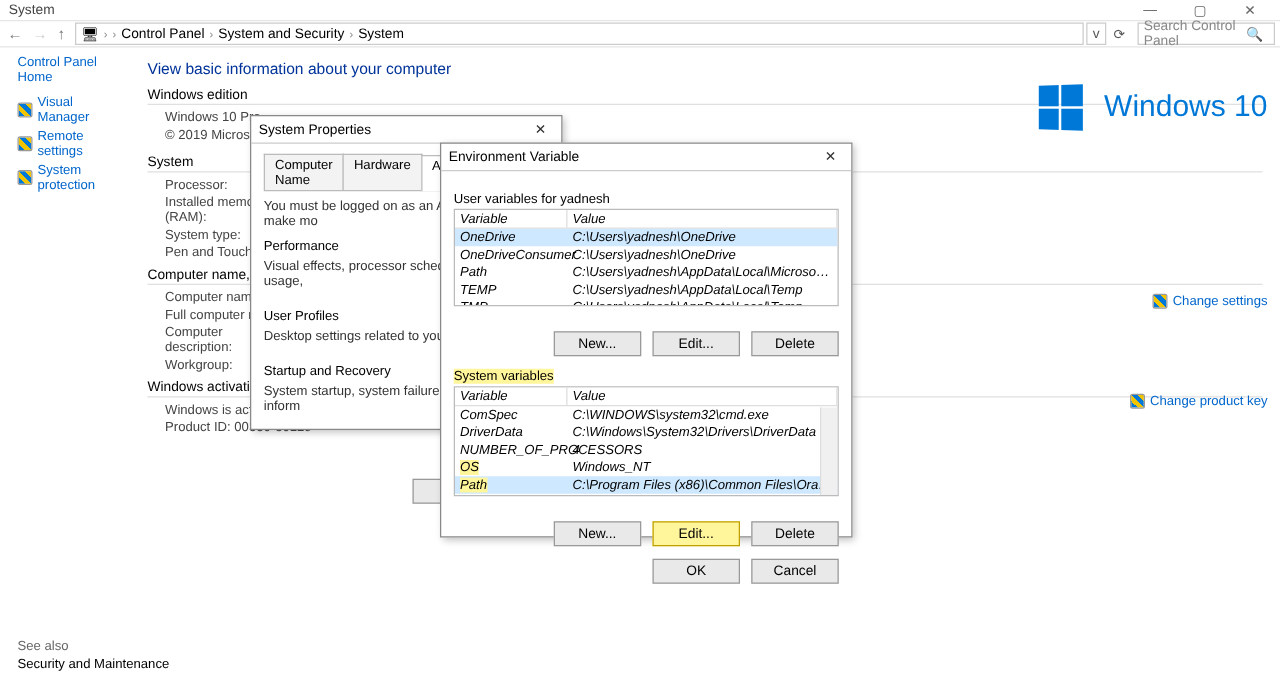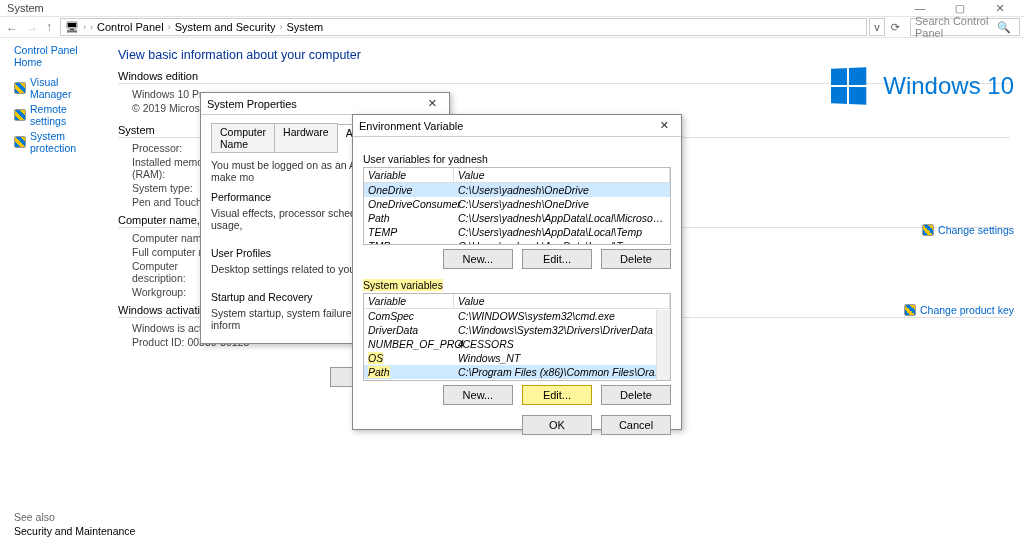--- a/index.html
+++ b/index.html
@@ -27,35 +27,35 @@
   .leftpane .shield{width:12px;height:12px;background:linear-gradient(45deg,#0078d7 0 25%, #f0c400 0 50%, #0078d7 0 75%, #f0c400 0);border:1px solid #999;border-radius:2px;display:inline-block;flex-shrink:0;}
   .content{flex:1;padding:6px 14px 0 6px;position:relative;}
   .content .hdr{color:#003399;font-size:12.5px;margin:4px 0 8px 0;}
   .content .sect{font-size:11px;color:#000;margin-bottom:4px;border-bottom:1px solid #e0e0e0;padding-bottom:1px;}
   .content .lblcol{display:inline-block;width:110px;color:#444;padding-left:14px;font-size:10.5px;}
   .row{margin:2px 0;}
   .winlogo{position:absolute;right:10px;top:30px;display:flex;align-items:center;gap:17px;}
   .winlogo .sq{display:grid;grid-template:1fr 1fr/1fr 1fr;gap:2px;width:36px;height:36px;transform:perspective(100px) rotateY(-12deg);}
   .winlogo .sq div{background:#0078d7;}
   .winlogo .txt{color:#0078d7;font-size:24px;font-weight:400;}
-  .rlink{color:#0066cc;font-size:10.5px;display:flex;align-items:center;gap:4px;}
+  .rlink{color:#0066cc;font-size:10.5px;display:flex;align-items:center;gap:4px;margin-top:11px;}
   .rlink.right{position:absolute;right:10px;}
   
   .dlg{position:absolute;background:#fff;border:1px solid #888;box-shadow:2px 2px 6px rgba(0,0,0,0.25);font-size:11px;}
   .dlg .titlebar{height:22px;display:flex;align-items:center;padding:0 6px;border-bottom:1px solid #ccc;font-size:11px;}
   .dlg .titlebar .cx{margin-left:auto;padding:0 6px;color:#333;}
   .dlg .body{padding:8px 10px;}
   .tabstrip{display:flex;border-bottom:1px solid #bbb;gap:0;margin-bottom:6px;}
   .tab{padding:2px 8px;border:1px solid #bbb;border-bottom:none;background:#f3f3f3;font-size:10.5px;margin-right:-1px;}
   .tab.active{background:#fff;position:relative;top:1px;}
   .note{font-size:10.5px;color:#333;margin:4px 0;}
   .grouphdr{font-size:10.5px;margin:8px 0 2px 0;}
   .btn{display:inline-block;text-align:center;min-width:70px;height:20px;line-height:18px;border:1px solid #999;background:#e9e9e9;font-size:11px;padding:0 8px;}
   .btn.hl{background:#fff59a;border-color:#c0a000;}
-  .btnrow{text-align:right;margin-top:4px;}
+  .btnrow{text-align:right;margin-top:20px;}
   .btnrow .btn{margin-left:6px;}
   
   .varbox{border:1px solid #bbb;height:78px;overflow:hidden;font-size:10.5px;position:relative;font-style:italic;}
   .varbox.sys{height:88px;}
   .varbox .thead{display:flex;background:#fff;border-bottom:1px solid #ddd;}
   .varbox .thead div{padding:1px 4px;border-right:1px solid #ddd;}
   .varbox .trow{display:flex;}
   .varbox .trow.sel{background:#cde8ff;}
   .varbox .c1{width:90px;padding:1px 4px;}
   .varbox .c2{flex:1;padding:1px 4px;white-space:nowrap;overflow:hidden;text-overflow:ellipsis;}

